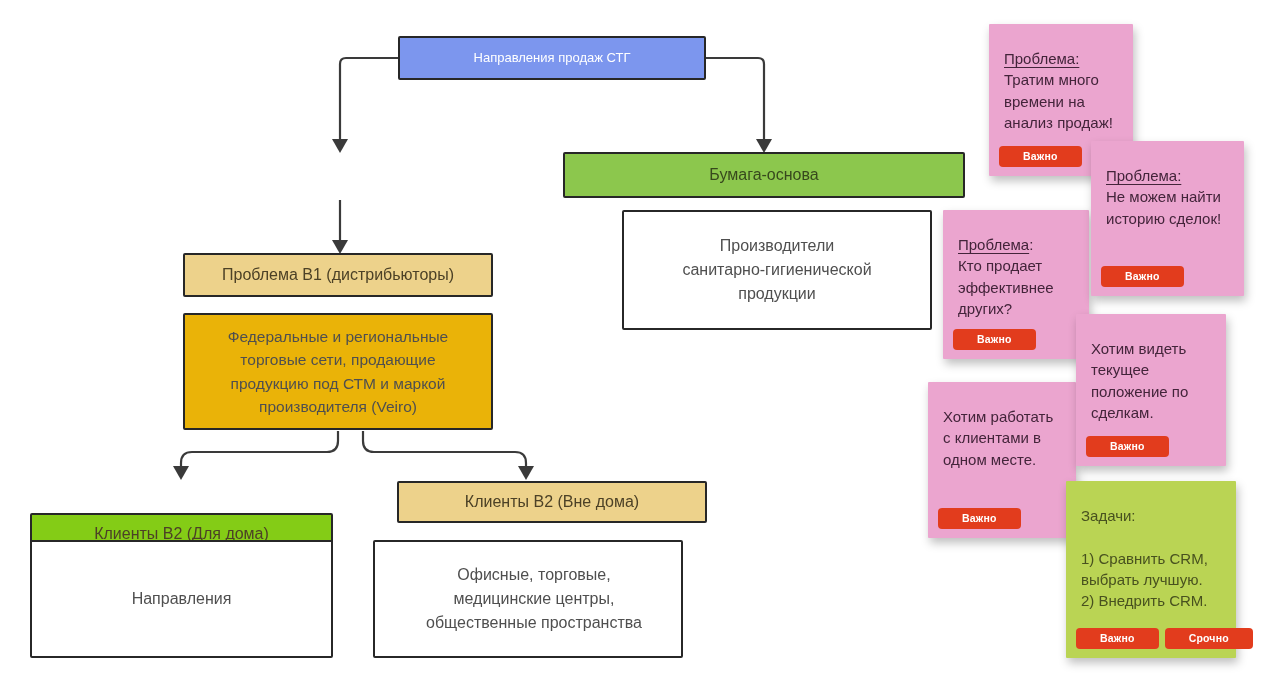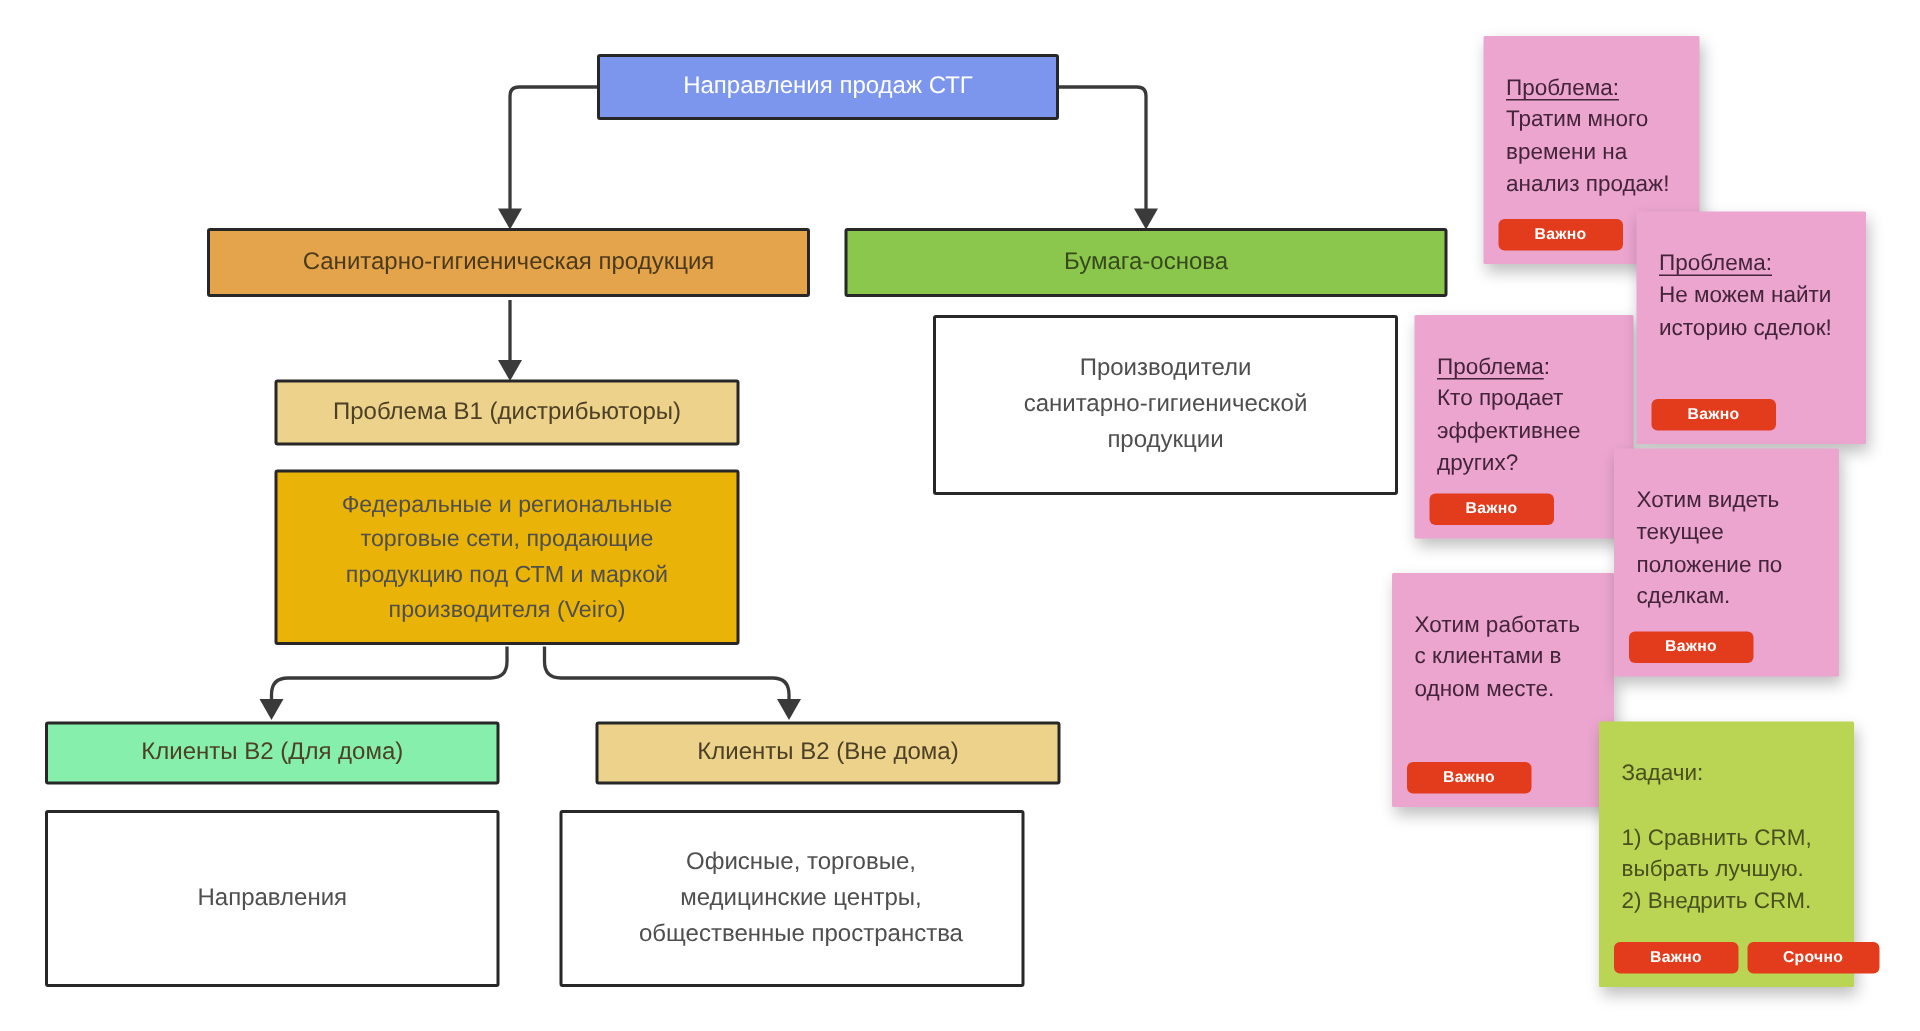--- a/index.html
+++ b/index.html
@@ -7,21 +7,21 @@
     position:relative;width:1280px;height:687px;background:#ffffff;overflow:hidden;
     font-family:"Liberation Sans","DejaVu Sans",sans-serif;
   }
   .connectors{position:absolute;left:0;top:0;width:1280px;height:687px;pointer-events:none;}
   
   .node{
     position:absolute;box-sizing:border-box;border:2px solid #272727;border-radius:2px;
     display:flex;align-items:center;justify-content:center;text-align:center;
     font-size:16px;color:#4a4a4a;background:#ffffff;line-height:1.5;white-space:pre-line;
   }
-  #n-root{left:398px;top:36px;width:308px;height:44px;color:#ffffff;font-size:16px;}
+  #n-root{left:398px;top:36px;width:308px;height:44px;color:#ffffff;font-size:13px;}
   #n-sanitary{left:138px;top:152px;width:402px;height:46px;color:#4c3a1c;}
   #n-paper{left:563px;top:152px;width:402px;height:46px;color:#37491d;}
   #n-producers{left:608px;top:210px;width:310px;height:120px;color:#4f4f4f;margin-left:14px;}
   #n-b1{left:183px;top:253px;width:310px;height:44px;color:#4c4126;}
   #n-federal{left:183px;top:313px;width:310px;height:117px;font-size:15.5px;color:#4f4f4f;}
   #n-b2home{left:30px;top:481px;width:303px;height:42px;color:#4c4126;}
   #n-b2away{left:373px;top:481px;width:310px;height:42px;color:#4c4126;}
   #n-consumers{left:30px;top:540px;width:303px;height:118px;color:#4f4f4f;}
   #n-offices{left:373px;top:540px;width:310px;height:118px;color:#4f4f4f;padding-left:12px;}
   
@@ -36,21 +36,21 @@
   .s-head .u{text-decoration:underline;text-underline-offset:3px;}
   .s-body{white-space:pre-line;}
   .badges{position:absolute;left:10px;bottom:9px;display:flex;gap:6px;}
   .badge{
     display:inline-block;color:#ffffff;font-size:10.5px;font-weight:bold;
     padding:3px 24px;border-radius:4px;letter-spacing:.2px;
   }
   #s1{left:989px;top:24px;width:144px;height:152px;z-index:1;}
   #s2{left:1091px;top:141px;width:153px;height:155px;z-index:2;}
   #s3{left:943px;top:210px;width:146px;height:149px;z-index:1;}
-  #s4{left:1076px;top:299px;width:150px;height:152px;z-index:2;}
+  #s4{left:1076px;top:314px;width:150px;height:152px;z-index:2;}
   #s5{left:928px;top:382px;width:148px;height:156px;z-index:1;}
   #s6{left:1066px;top:481px;width:170px;height:177px;z-index:2;}
 </style>
 </head>
 <body>
 
 <div class="board">
 
   <svg class="connectors" viewBox="0 0 1280 687" xmlns="http://www.w3.org/2000/svg">
     <g stroke="#3a3a3a" stroke-width="2.2" fill="none">
@@ -64,36 +64,35 @@
       <polygon points="332,139 348,139 340,153"></polygon>
       <polygon points="756,139 772,139 764,153"></polygon>
       <polygon points="332,240 348,240 340,254"></polygon>
       <polygon points="173,466 189,466 181,480"></polygon>
       <polygon points="518,466 534,466 526,480"></polygon>
     </g>
   </svg>
 
   <div class="node" id="n-root" style="background-color: rgb(124, 150, 238);">Направления продаж СТГ</div>
 
-  <div class="node" id="n-sanitary" style="background-color: rgb(228, 164, 75);">Санитарно-гигиеническая продукция</div>
 
   <div class="node" id="n-paper" style="background-color: rgb(140, 199, 77);">Бумага-основа</div>
 
   <div class="node" id="n-producers" style="background-color: rgb(255, 255, 255);">Производители
 санитарно-гигиенической
 продукции</div>
 
   <div class="node" id="n-b1" style="background-color: rgb(237, 210, 139);">Проблема B1 (дистрибьюторы)</div>
 
   <div class="node" id="n-federal" style="background-color: #eab308;">Федеральные и региональные
 торговые сети, продающие
 продукцию под СТМ и маркой
 производителя (Veiro)</div>
 
-  <div class="node" id="n-b2home" style="background-color: #86efac;">Клиенты B2 (Для дома)</div>
+  <div class="node" id="n-b2home" style="background-color: #84cc16; margin-top: 32px;">Клиенты B2 (Для дома)</div>
 
   <div class="node" id="n-b2away" style="background-color: rgb(237, 210, 139); margin-left: 24px;">Клиенты B2 (Вне дома)</div>
 
   <div class="node" id="n-consumers" style="background-color: rgb(255, 255, 255);">Направления</div>
 
   <div class="node" id="n-offices" style="background-color: rgb(255, 255, 255);">Офисные, торговые,
 медицинские центры,
 общественные пространства</div>
 
   <div class="sticky pink" id="s1" style="background-color: rgb(235, 165, 207);">

